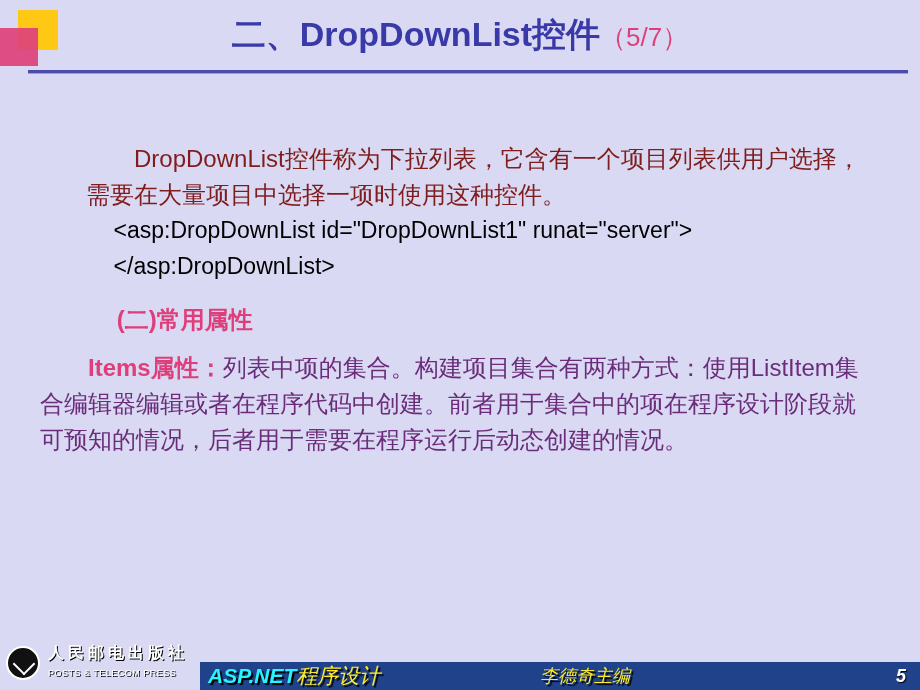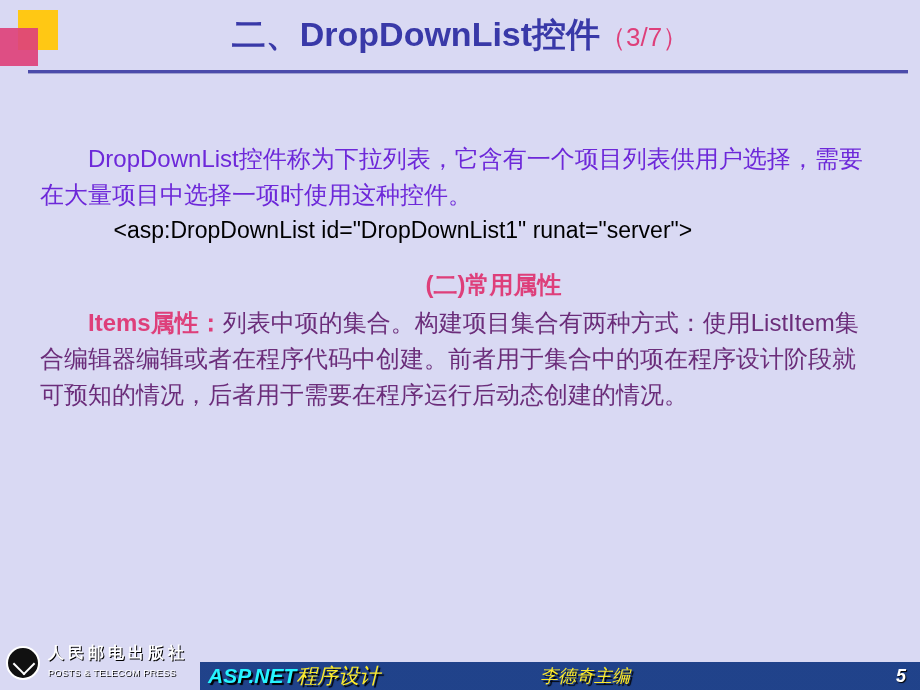--- a/index.html
+++ b/index.html
@@ -57,43 +57,43 @@
       height: 3px;
       background: #4b4baa;
       box-shadow: 0 1px 0 #a0a0d0;
     }
     .content {
       padding: 68px 50px 0 40px;
       font-size: 24px;
       line-height: 1.5;
     }
     .para1 {
-      color: #6d28d9;
+      color: #7f1d1d;
       text-indent: 2em;
+      margin-left: 46px;
     }
     .subhead {
       color: #de3f7a;
       font-weight: bold;
       padding-left: 3.2em;
       margin-top: 2px;
     }
     .code {
       color: #000;
       padding-left: 3.2em;
       font-size: 23px;
       line-height: 1.55;
     }
     .sec2head {
       margin-top: 18px;
-      text-align: center;
     }
     .para2 {
       color: #6b2d7a;
       text-indent: 2em;
-      margin-top: 2px;
+      margin-top: 12px;
     }
     .para2 .lead {
       color: #de3f7a;
       font-weight: bold;
     }
     .footer {
       position: absolute;
       bottom: 0;
       left: 0;
       width: 800px;
@@ -192,28 +192,29 @@
   </style>
 </head>
 <body>
 
 <div class="decoration-tl">
   <div class="deco-sq1"></div>
   <div class="deco-sq2"></div>
 </div>
 
 <h1 class="title">
-  <span>二、DropDownList控件</span><span class="pager">（3/7）</span>
+  <span>二、DropDownList控件</span><span class="pager">（5/7）</span>
 </h1>
 <div class="hr"></div>
 
 <div class="content">
   <p class="para1">DropDownList控件称为下拉列表，它含有一个项目列表供用户选择，需要在大量项目中选择一项时使用这种控件。</p>
 
   <p class="code">&lt;asp:DropDownList id="DropDownList1" runat="server"&gt;</p>
+  <p class="code">&lt;/asp:DropDownList&gt;</p>
 
   <p class="subhead sec2head">(二)常用属性</p>
   <p class="para2">
     <span class="lead">Items属性：</span><span>列表中项的集合。构建项目集合有两种方式：使用ListItem集合编辑器编辑或者在程序代码中创建。前者用于集合中的项在程序设计阶段就可预知的情况，后者用于需要在程序运行后动态创建的情况。</span>
   </p>
 </div>
 
 <div class="footer">
   <div class="publisher">
     <div class="pub-logo"></div>

